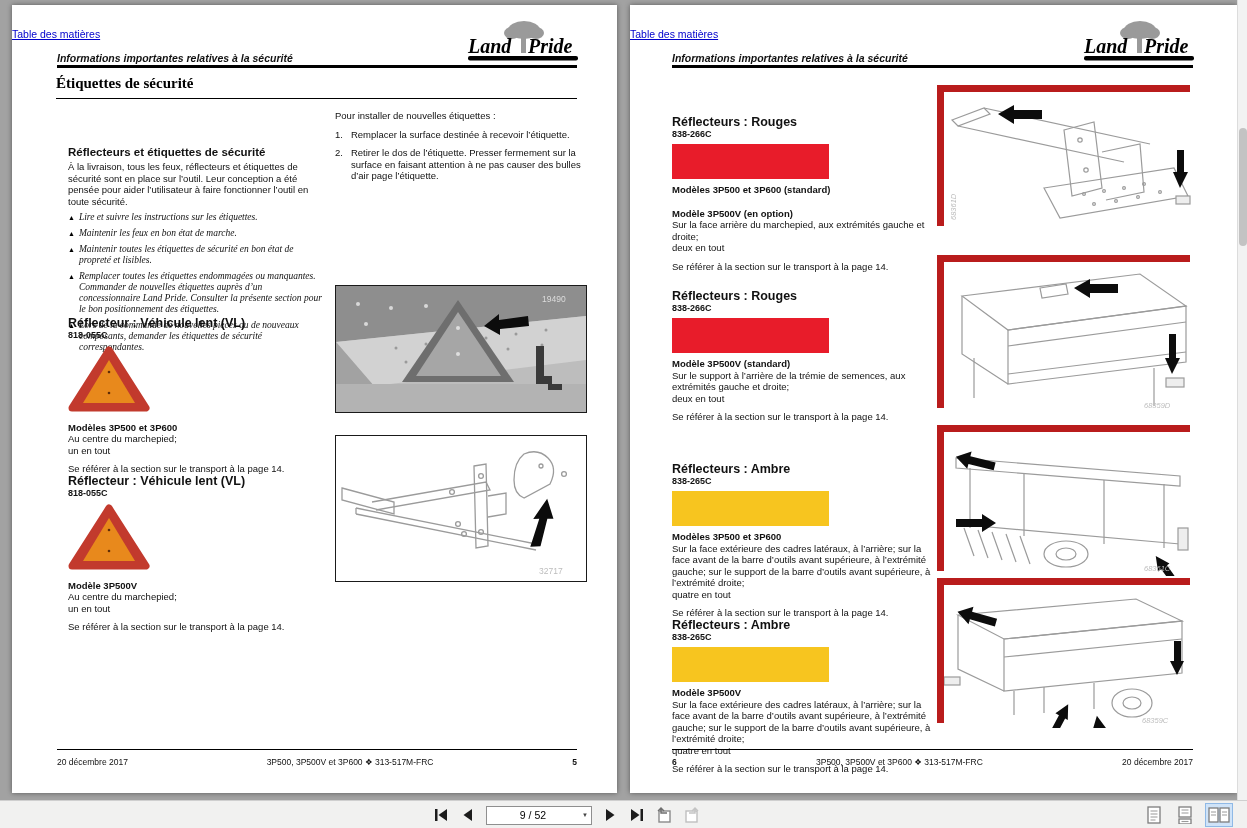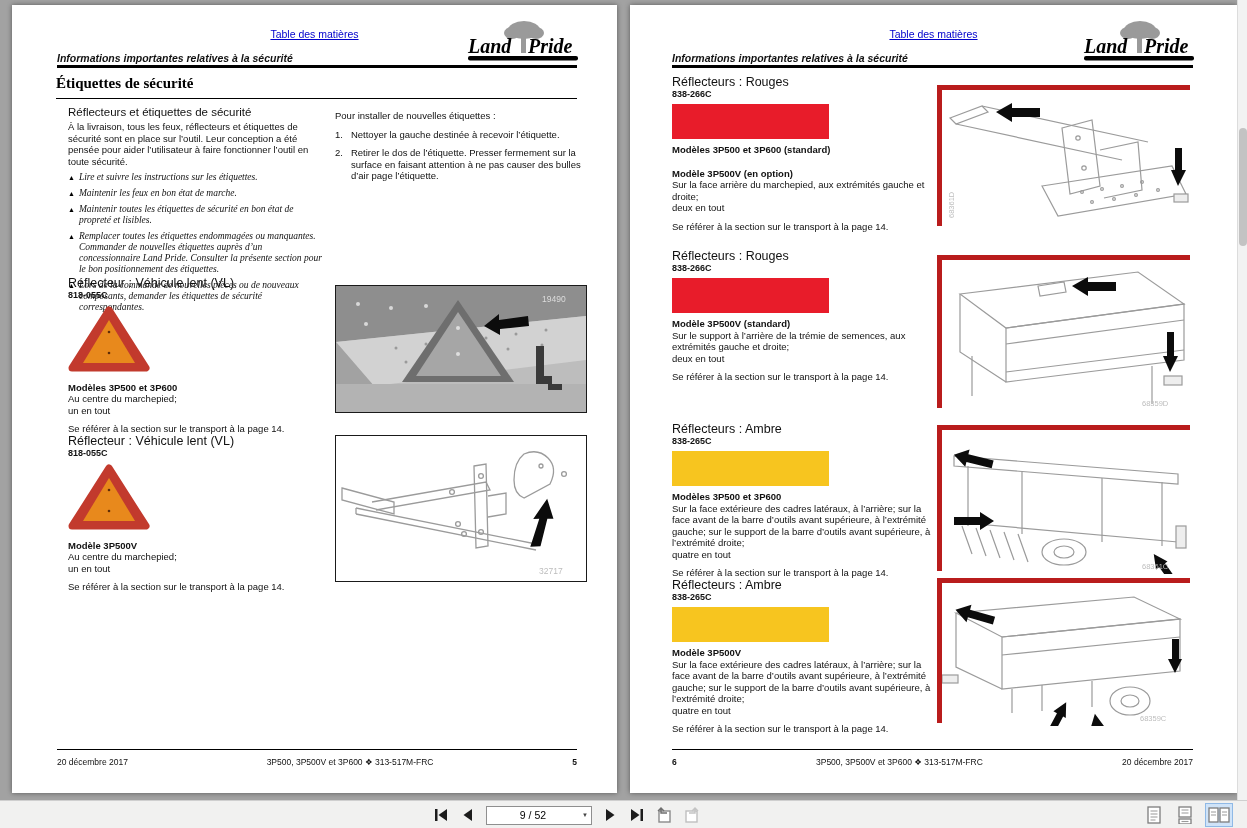--- a/index.html
+++ b/index.html
@@ -3,46 +3,46 @@
 <meta charset="utf-8">
 <style>
   * { margin:0; padding:0; box-sizing:border-box; }
   html,body { width:1247px; height:828px; overflow:hidden; }
   body { font-family:"Liberation Sans", sans-serif; background:#a2a2a2; position:relative; }
 
   .page { position:absolute; top:5px; height:788px; background:#ffffff; box-shadow:0 0 5px rgba(0,0,0,.45); }
   #page-left  { left:12px;  width:605px; }
   #page-right { left:630px; width:607px; }
 
-  .toc-link { position:absolute; top:23px; left:0; right:0; text-align:center; font-size:10.5px; color:#0000cc; text-decoration:underline; }
+  .toc-link { position:absolute; top:23px; left:0; right:0; font-size:10.5px; color:#0000cc; text-decoration:underline; }
   .pg-hdr { position:absolute; font-style:italic; font-weight:bold; font-size:10.5px; color:#111; }
   #page-left  .pg-hdr { left:45px; top:47px; }
   #page-right .pg-hdr { left:42px; top:47px; }
   .hdr-rule { position:absolute; top:60px; height:3px; background:#000; }
   #page-left  .hdr-rule { left:45px; right:40px; }
   #page-right .hdr-rule { left:42px; right:44px; }
   .logo { position:absolute; top:14px; }
   #page-left  .logo { right:38px; }
   #page-right .logo { right:42px; }
 
   .doc-title { position:absolute; left:44px; top:70px; font-size:15px; font-weight:bold; color:#000;font-family:Liberation Serif, serif; }
   .title-rule { position:absolute; left:44px; right:40px; top:93px; height:1px; background:#000; }
 
   .col { position:absolute; font-size:9.5px; line-height:11.5px; color:#111; }
-  .sec-h { font-size:11.5px; font-weight:normal; line-height:13px; }
+  .sec-h { font-size:11.5px; font-weight:bold; line-height:13px;margin-top:40px; }
   .part  { font-size:9px; font-weight:bold; line-height:11px; }
   .body-p { margin-top:2px; }
   .bullet { display:flex; gap:4px; margin-top:5px; }
   .bullet .tri { font-size:7px; line-height:11px; color:#000; }
   .bullet .bt { font-family:"Liberation Serif", serif; font-style:italic; font-size:9.5px; line-height:11px; }
   .model { font-weight:bold; margin-top:4px; }
   .ref-p { margin-top:7px; }
   .steps .step { display:flex; gap:8px; margin-top:7px; }
   .fig { position:absolute; left:323px; width:252px; border:1px solid #1a1a1a; background:#fff; }
-  .rp-fig { position:absolute; left:307px; width:253px; border:5px solid #b91c1c; background:#fff; }
+  .rp-fig { position:absolute; left:307px; width:253px; border:7px solid #b91c1c; background:#fff;font-style:italic; }
   .rp-sec { position:absolute; left:42px; width:262px; font-size:9.5px; line-height:11.5px; color:#111; }
   .swatch { width:157px; height:35px; margin:4px 0 5px 0; }
 
   .pg-footer { position:absolute; left:45px; right:40px; top:744px; border-top:1px solid #000; padding-top:7px;
                display:flex; justify-content:space-between; font-size:8.5px; color:#111; }
   #page-right .pg-footer { left:42px; right:44px; }
   .pg-num { font-weight:bold; }
 
   
   #toolbar { position:absolute; left:0; top:800px; width:1247px; height:28px; background:#f1f1f0; border-top:1px solid #cfcfcf;padding-left:38px; }
@@ -137,21 +137,21 @@
     <div class="model">Modèle 3P500V</div>
     <div>Au centre du marchepied;</div>
     <div>un en tout</div>
     <div class="ref-p">Se référer à la section sur le transport à la page 14.</div>
   </div>
 
   <div class="col steps" style="left:323px; top:105px; width:253px;">
     <div>Pour installer de nouvelles étiquettes :</div>
     <div class="step">
         <span>1.</span>
-        <span>Nettoyer la gauche destinée à recevoir l’étiquette.</span>
+        <span>Remplacer la surface destinée à recevoir l’étiquette.</span>
       </div>
     <div class="step">
         <span>2.</span>
         <span>Retirer le dos de l’étiquette. Presser fermement sur la surface en faisant attention à ne pas causer des bulles d’air page l’étiquette.</span>
       </div>
   </div>
 
   <div class="fig" style="top:280px; height:128px;">
     <svg width="250" height="126" viewBox="0 0 250 126">
       <rect width="250" height="126" fill="#bdbdbd"></rect>

